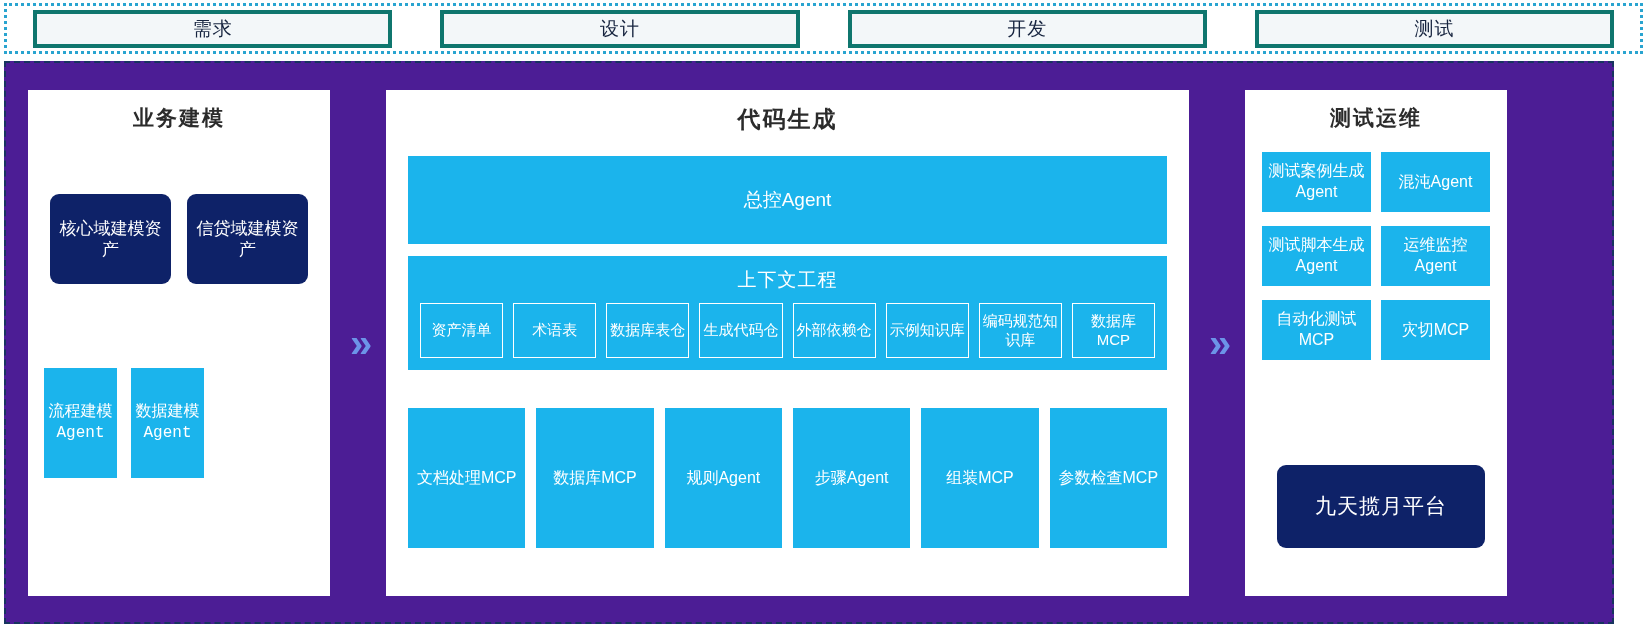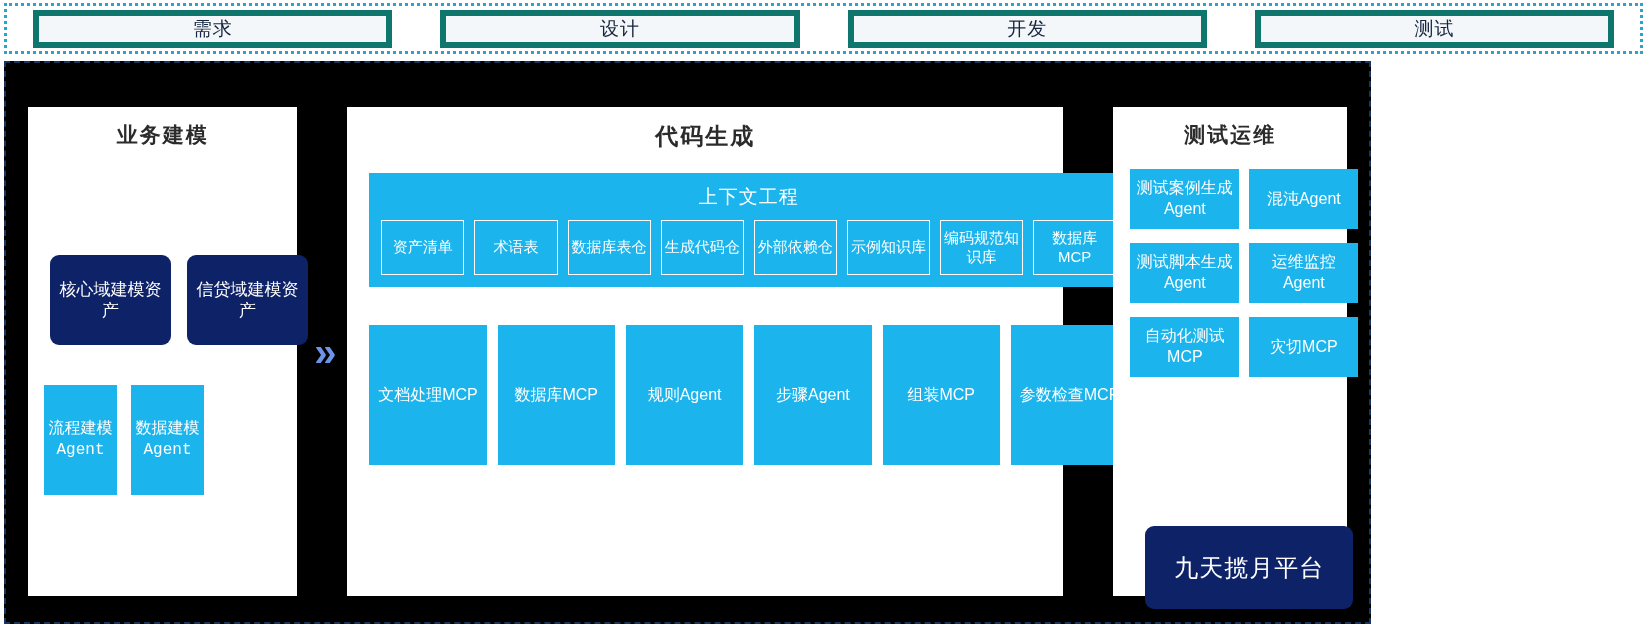--- a/index.html
+++ b/index.html
@@ -35,45 +35,45 @@
     display: flex;
     align-items: center;
     justify-content: space-between;
     padding: 0 26px;
   }
   .phase-box {
     flex: 1 1 0;
     height: 38px;
     margin: 0 24px;
     background: #F3F7F9;
-    border: 6px solid #0f766e;
+    border: 4px solid #0f766e;
     box-sizing: border-box;
     display: flex;
     align-items: center;
     justify-content: center;
     color: #16243F;
     font-size: 19px;
     letter-spacing: 1px;
   }
   .phase-box:first-child { margin-left: 0; }
   .phase-box:last-child { margin-right: 0; }
 
   
   .main-frame {
     position: absolute;
     left: 4px;
     top: 61px;
-    width: 1367px;
+    width: 1610px;
     height: 563px;
     border: 2px dashed #17355F;
     box-sizing: border-box;
-    background: #000000;
+    background: #4c1d95;
     display: flex;
     align-items: stretch;
-    padding: 44px 22px 26px 22px;
+    padding: 27px 22px 26px 22px;
   }
 
   
   .panel {
     background: #ffffff;
     box-sizing: border-box;
     position: relative;
     display: flex;
     flex-direction: column;
     align-items: center;
@@ -112,21 +112,20 @@
     background: #0E2268;
     color: #ffffff;
     border-radius: 9px;
     display: flex;
     align-items: center;
     justify-content: center;
     text-align: center;
     font-size: 17px;
     line-height: 1.25;
     box-sizing: border-box;
-    margin-top: 44px;
   }
   .cyan-box {
     background: #1BB4EC;
     color: #ffffff;
     display: flex;
     align-items: center;
     justify-content: center;
     text-align: center;
     font-size: 17px;
     line-height: 1.3;
@@ -240,21 +239,21 @@
     height: 60px;
     font-size: 16px;
     padding: 0 3px;
   }
   .right-platform {
     position: absolute;
     top: 375px;
     left: 32px;
     width: 208px;
     height: 83px;
-    font-size: 24px;
+    font-size: 21px;
     letter-spacing: 1px;
   }
 </style>
 </head>
 <body>
 
 <div id="stage">
 
   <div class="phase-strip">
     <div class="phase-box">
@@ -297,20 +296,23 @@
 
     <div class="chev">
       <span>»</span>
     </div>
 
     <div class="panel panel-mid">
       <div class="panel-title">代码生成</div>
 
       <div class="mid-inner">
 
+        <div class="cyan-box master-agent">
+          <span>总控Agent</span>
+        </div>
 
         <div class="context-band">
           <div class="context-band-title">上下文工程</div>
           <div class="context-items">
             <div class="cyan-outline">
               <span>资产清单</span>
             </div>
             <div class="cyan-outline">
               <span>术语表</span>
             </div>

